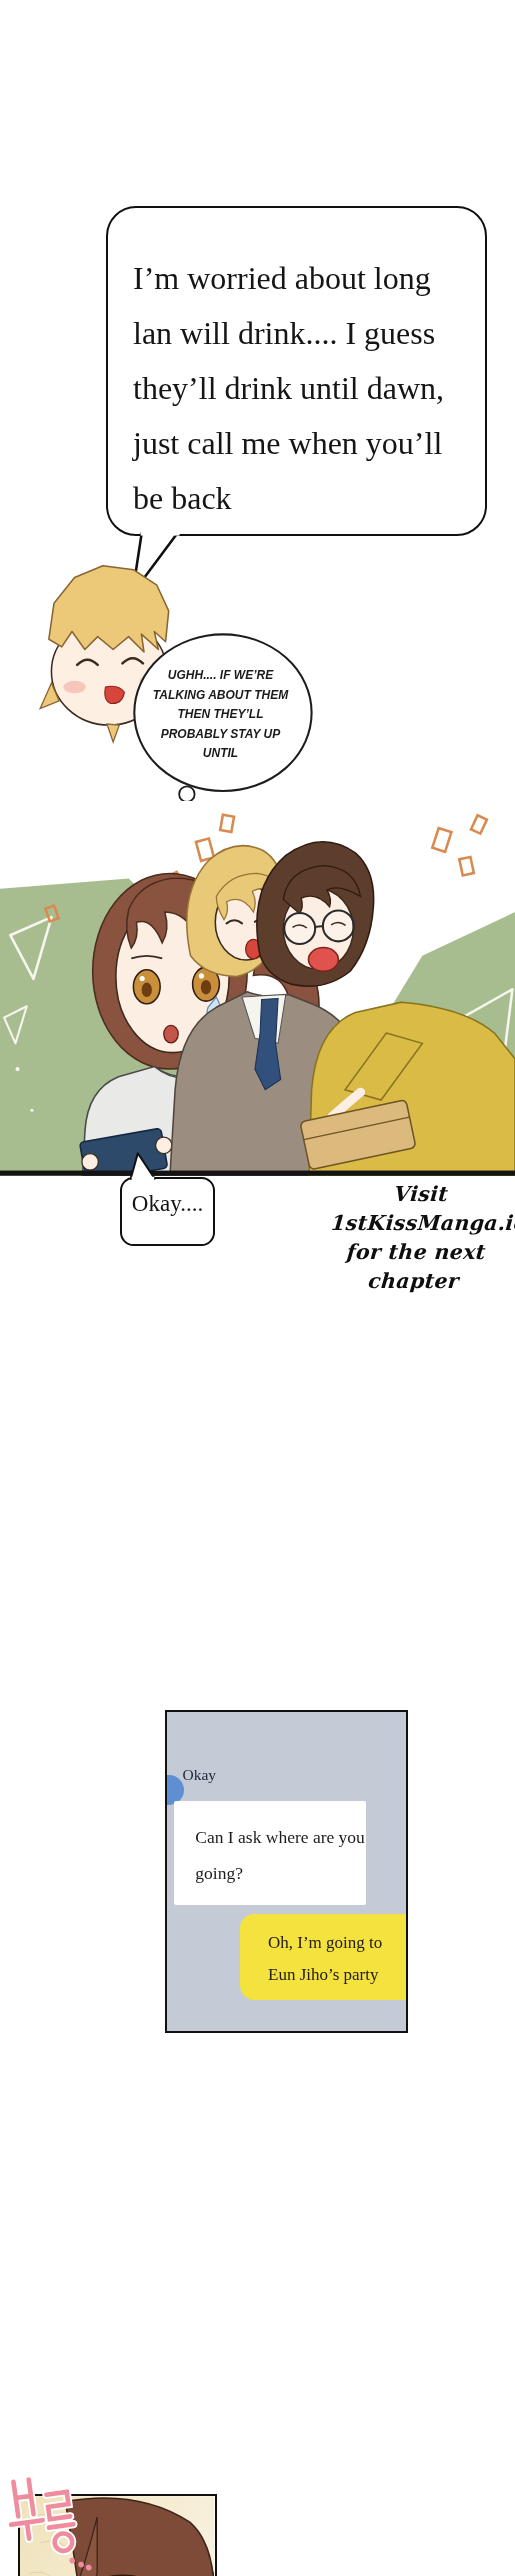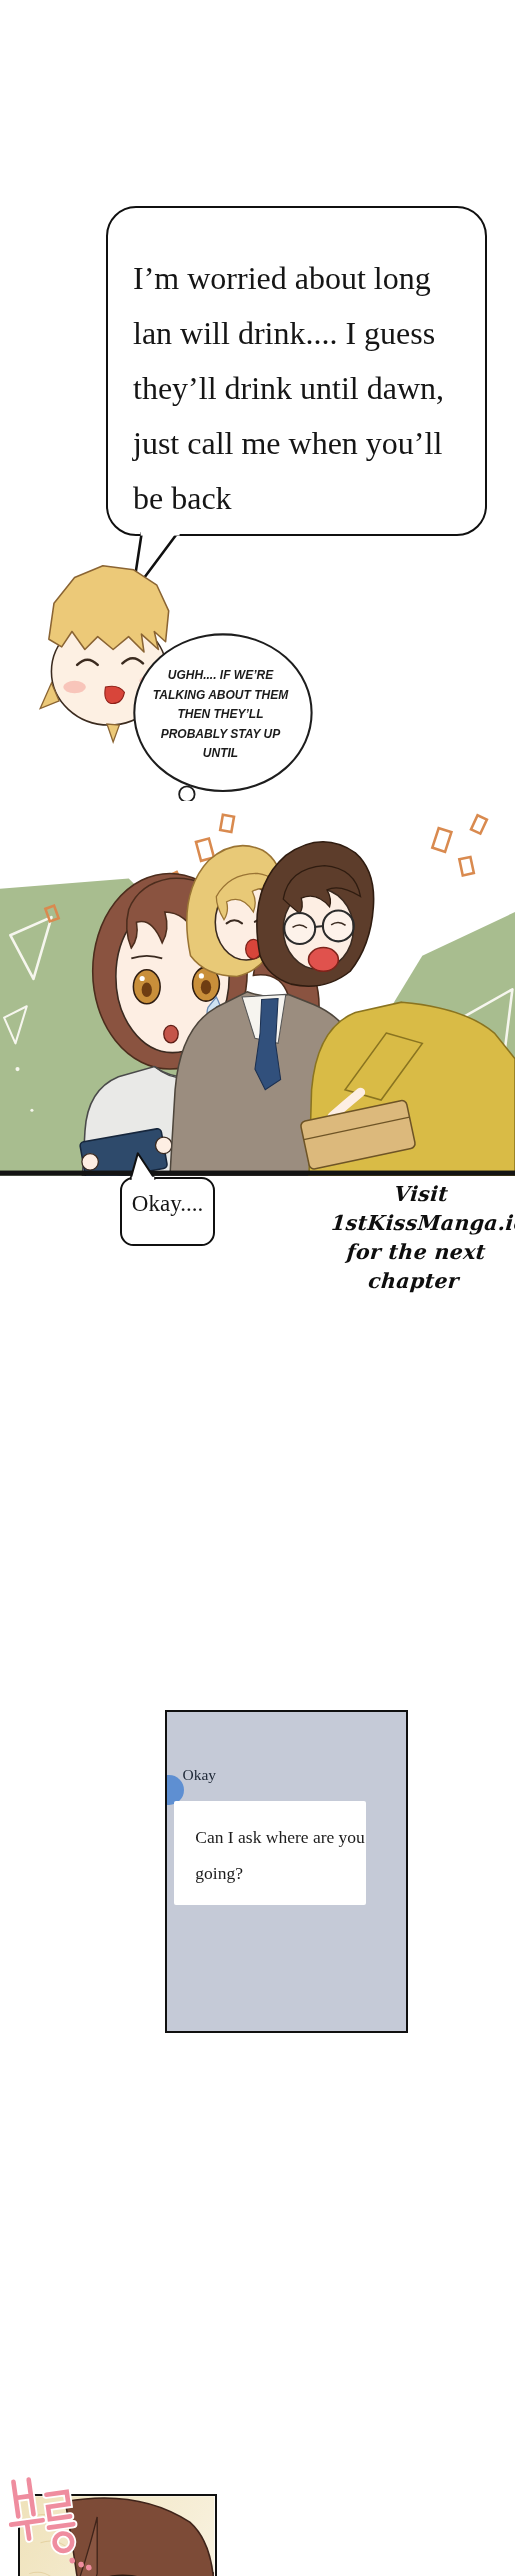--- a/index.html
+++ b/index.html
@@ -170,20 +170,22 @@
   <div id="promo-side" class="abs pre cursive">Visit
 1stKissManga.io
 for the next
 chapter</div>
 
   <div id="chat-panel" class="abs">
     <div id="chat-avatar" class="abs"></div>
     <div id="chat-sender" class="abs serif">Okay</div>
     <div id="chat-msg-in" class="abs pre serif">Can I ask where are you
 going?</div>
+    <div id="chat-msg-out" class="abs pre serif">Oh, I’m going to
+Eun Jiho’s party</div>
   </div>
 
   <div id="panelA" class="abs">
   <svg width="194" height="393" viewBox="0 0 377 762">
     <defs>
       <linearGradient id="gA" x1="0" y1="0" x2="0.7" y2="0.9">
         <stop offset="0" stop-color="#efe2ba"></stop>
             <stop offset="0.55" stop-color="#f7efd9"></stop>
             <stop offset="1" stop-color="#fdfbf4"></stop>
       </linearGradient>

